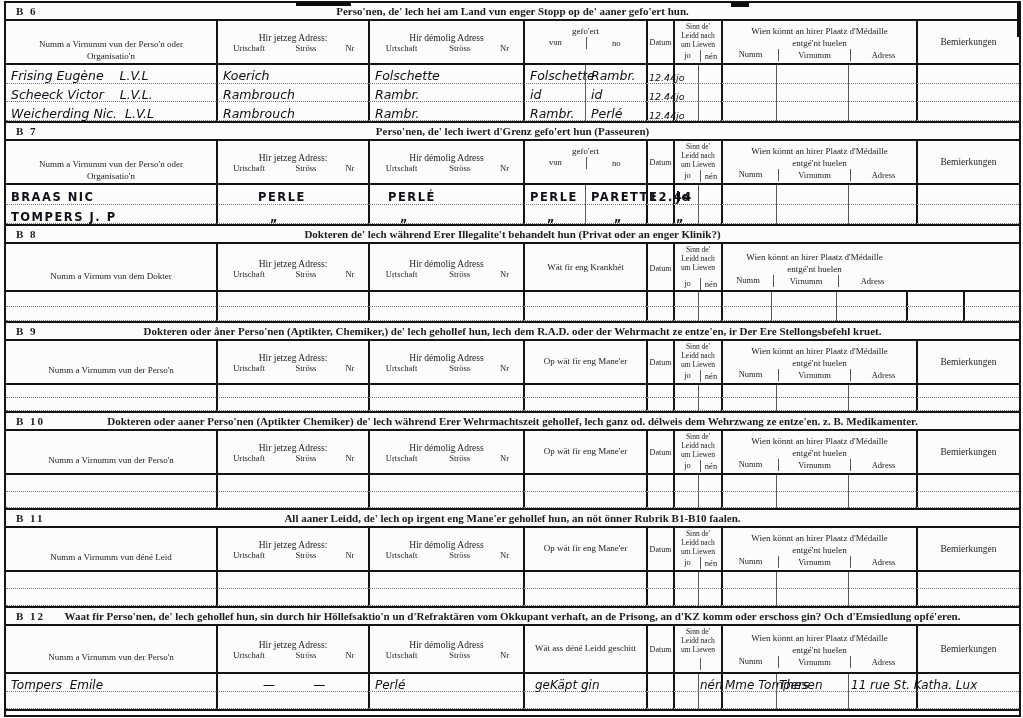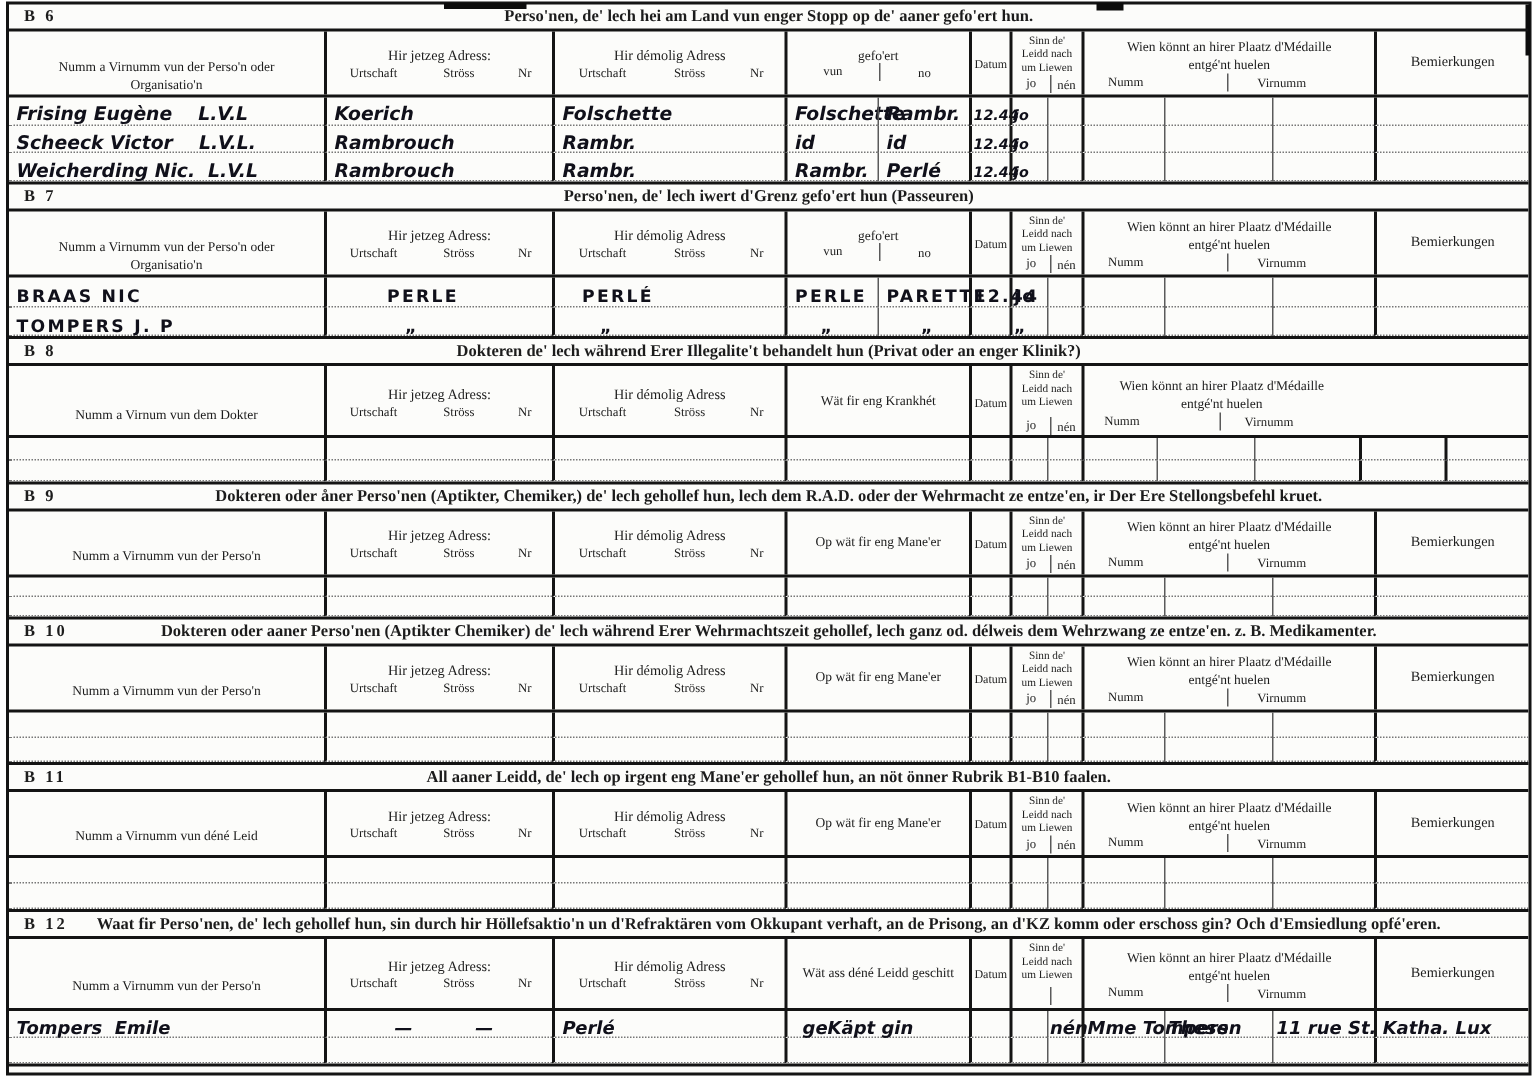--- a/index.html
+++ b/index.html
@@ -25,48 +25,48 @@
   .h-std{grid-template-columns:210px 152px 155px 123px 27px 48px 195px 1fr;}
   .h-dok{grid-template-columns:210px 152px 155px 123px 27px 48px 185px 57px 1fr;}
   .hc{position:relative;display:flex;flex-direction:column;justify-content:center;
       align-items:center;text-align:center;font-size:9px;overflow:hidden;}
   .b{border-left:2px solid #141414;}
   .t{border-left:1px solid #5a5a5a;}
   .name-h{padding:0 10px;font-size:9px;line-height:1.35;margin-top:16px;}
   .addr-h{padding:5px 0 3px;}
   .addr-top{font-size:9.5px;}
   .addr-sub{width:100%;display:grid;grid-template-columns:1.2fr 1fr .7fr;font-size:8.5px;}
-  .spec-h{justify-content:center;padding:5px 0 3px;}
+  .spec-h{justify-content:flex-start;padding:5px 0 3px;}
   .spec-top{font-size:9px;padding:0 2px;line-height:1.2;}
   .spec-mid{justify-content:center;padding:0 3px;font-size:9px;line-height:1.3;}
   .vn{width:100%;display:grid;grid-template-columns:1fr 1fr;font-size:8.5px;}
   .vn .t{height:12px;line-height:12px;}
   .datum-h{font-size:8px;padding:0 1px;}
   .sinn-h{justify-content:space-between;padding:2px 0;}
   .sinn-t{font-size:7.5px;line-height:1.18;}
   .jn{width:100%;display:grid;grid-template-columns:25px 1fr;font-size:8.5px;}
   .jn .t{height:12px;line-height:12px;}
   .wien-h{padding:5px 0 2px;}
   .wien-t{font-size:9px;line-height:1.25;}
-  .wien-sub{width:100%;display:grid;font-size:8.5px;gap:40px;}
+  .wien-sub{width:100%;display:grid;font-size:8.5px;}
   .ws-std{grid-template-columns:55px 72px 1fr;}
   .ws-dok{grid-template-columns:50px 65px 1fr;}
   .wien-sub .t{height:12px;line-height:12px;font-family:Liberation Serif, serif;}
   .bem-h{font-size:9.5px;}
   .two-h{font-size:10px;line-height:1.35;margin-top:48px;}
 
   
   .rows{flex:1;display:flex;flex-direction:column;min-height:0;}
   .row{flex:1;display:grid;min-height:0;}
   .r-std{grid-template-columns:210px 152px 155px 62px 61px 27px 25px 23px 55px 72px 68px 1fr;}
   .r-mane{grid-template-columns:210px 152px 155px 123px 27px 25px 23px 55px 72px 68px 1fr;}
   .r-dok{grid-template-columns:210px 152px 155px 123px 27px 25px 23px 50px 65px 70px 57px 1fr;}
   .rc{border-bottom:1px dotted #777;position:relative;padding-left:5px;
       display:flex;align-items:flex-end;overflow:visible;}
-  .hw{font-family:"DejaVu Sans",sans-serif;font-style:italic;font-weight:700;
+  .hw{font-family:"DejaVu Sans",sans-serif;font-style:italic;font-weight:400;
       font-size:12.5px;color:#10101a;white-space:pre;line-height:1;}
   .s7 .hw{font-style:normal;font-weight:600;letter-spacing:1.5px;font-size:11.5px;}
   .dsm{font-size:9.5px;padding-left:1px;}
   .tiny{font-size:9px;padding-left:2px;}
   .s12 .hw{font-size:12px;}
 </style>
 </head>
 <body>
 
 <div class="page">

